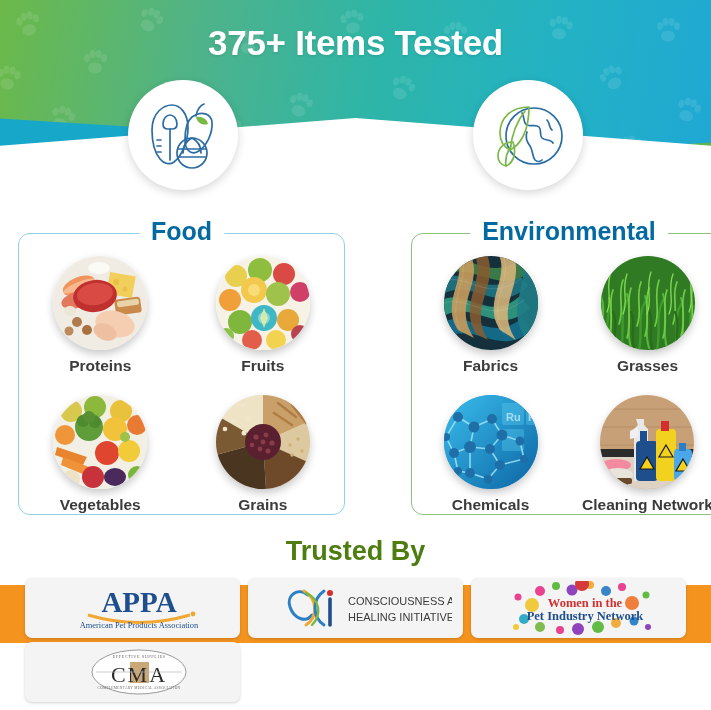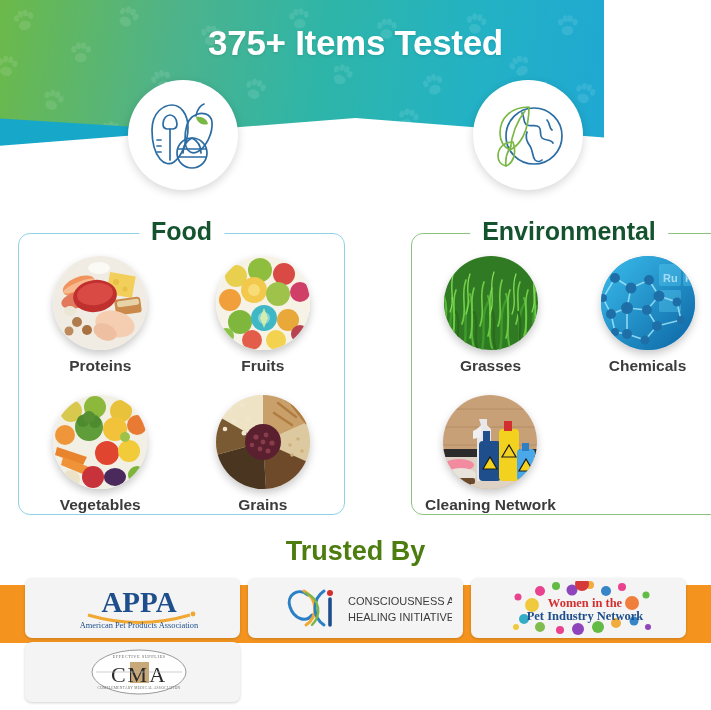--- a/index.html
+++ b/index.html
@@ -6,21 +6,21 @@
   html, body {
     width: 711px; height: 710px;
     font-family: "Liberation Sans", sans-serif;
     background: #ffffff;
     overflow: hidden;
   }
   .page { position: relative; width: 711px; height: 710px; background: #fff; }
 
   
   .header {
-    position: absolute; top: 0; left: 0; width: 604px; height: 196px;
+    position: absolute; top: 0; left: 0; width: 711px; height: 196px;
     overflow: hidden;
   }
   .hdr-green {
     position: absolute; inset: 0;
     background: linear-gradient(100deg, #6cb949 0%, #4eb38a 28%, #2eb5a8 52%, #23b2c4 76%, #1fa7d4 100%);
   }
   .hdr-paws { position: absolute; inset: 0; opacity: .18; }
   .hdr-stripe-left {
     position: absolute; left: -6px; top: 118px; width: 380px; height: 90px;
     background: #17a7c9;
@@ -55,21 +55,21 @@
   
   .panel {
     position: absolute; top: 233px; height: 282px;
     border: 1.6px solid; border-radius: 12px; background: #ffffff;
   }
   .panel.food { left: 18px; width: 327px; border-color: #8fd2e8; }
   .panel.env  { left: 376px; width: 316px; border-color: #8cc47f; margin-left: 35px; }
   .panel-title {
     position: absolute; top: -17px; left: 50%; transform: translateX(-50%);
     background: #ffffff; padding: 0 12px; white-space: nowrap;
-    color: #14532d; font-size: 25px; font-weight: 700;
+    color: #0369a1; font-size: 25px; font-weight: 700;
   }
   .grid {
     position: absolute; top: 22px; left: 0; width: 100%;
     display: grid; grid-template-columns: 1fr 1fr; row-gap: 20px;
     justify-items: center;
   }
   .cell { display: flex; flex-direction: column; align-items: center; }
   .thumb {
     width: 94px; height: 94px; border-radius: 50%;
     box-shadow: 0 4px 9px rgba(0,0,0,.22);
@@ -317,20 +317,44 @@
         <div class="cell-label">Grains</div>
       </div>
 
     </div>
   </div>
 
   <div class="panel env">
     <div class="panel-title">Environmental</div>
     <div class="grid">
 
+      <div class="cell">
+        <div class="thumb">
+          <svg width="94" height="94" viewBox="0 0 94 94">
+            <rect width="94" height="94" fill="#14303c"></rect>
+            <g stroke-linecap="round">
+              <path d="M-10 26 C20 4 40 48 74 18 L84 30 C50 62 28 18 -4 40 Z" fill="#1d6e7a"></path>
+              <path d="M-10 48 C22 26 42 70 76 40 L86 52 C52 84 30 40 -4 62 Z" fill="#2e8f7a"></path>
+              <path d="M-10 8 C18 -12 44 30 78 2 L88 14 C54 44 26 0 -6 22 Z" fill="#3a7a4a"></path>
+              <path d="M-10 70 C24 48 44 90 78 62 L88 74 C54 104 32 62 -4 84 Z" fill="#146a86"></path>
+              <path d="M8 -10 C30 20 -6 42 14 74 L30 82 C6 46 44 26 24 -6 Z" fill="#c49a5c" opacity=".92"></path>
+              <path d="M50 -10 C72 20 36 42 56 74 L72 84 C48 48 86 26 66 -8 Z" fill="#d8b47a" opacity=".88"></path>
+              <path d="M26 -10 C48 22 12 44 32 78 L44 84 C22 48 60 28 40 -8 Z" fill="#8a5c2e" opacity=".85"></path>
+              <path d="M72 -4 C92 24 60 46 80 80 L94 84 L94 -8 Z" fill="#1f7d86" opacity=".9"></path>
+            </g>
+            <g stroke="#ffffff" stroke-width=".5" opacity=".25" fill="none">
+              <path d="M-10 30 C20 8 40 52 78 22"></path>
+                <path d="M-10 52 C22 30 42 74 80 44"></path>
+              <path d="M12 -10 C34 20 -2 42 18 78"></path>
+                <path d="M54 -10 C76 20 40 42 60 78"></path>
+            </g>
+          </svg>
+        </div>
+        <div class="cell-label">Fabrics</div>
+      </div>
 
       <div class="cell">
         <div class="thumb">
           <svg width="94" height="94" viewBox="0 0 94 94">
             <rect width="94" height="94" fill="#2f7a22"></rect>
             <g stroke-linecap="round" fill="none">
               <g stroke="#3f9c2c" stroke-width="2.4">
                 <path d="M4 94 C8 76 4 62 10 48"></path>
                   <path d="M20 94 C24 74 18 60 26 44"></path>
                 <path d="M38 94 C42 76 36 60 44 46"></path>

